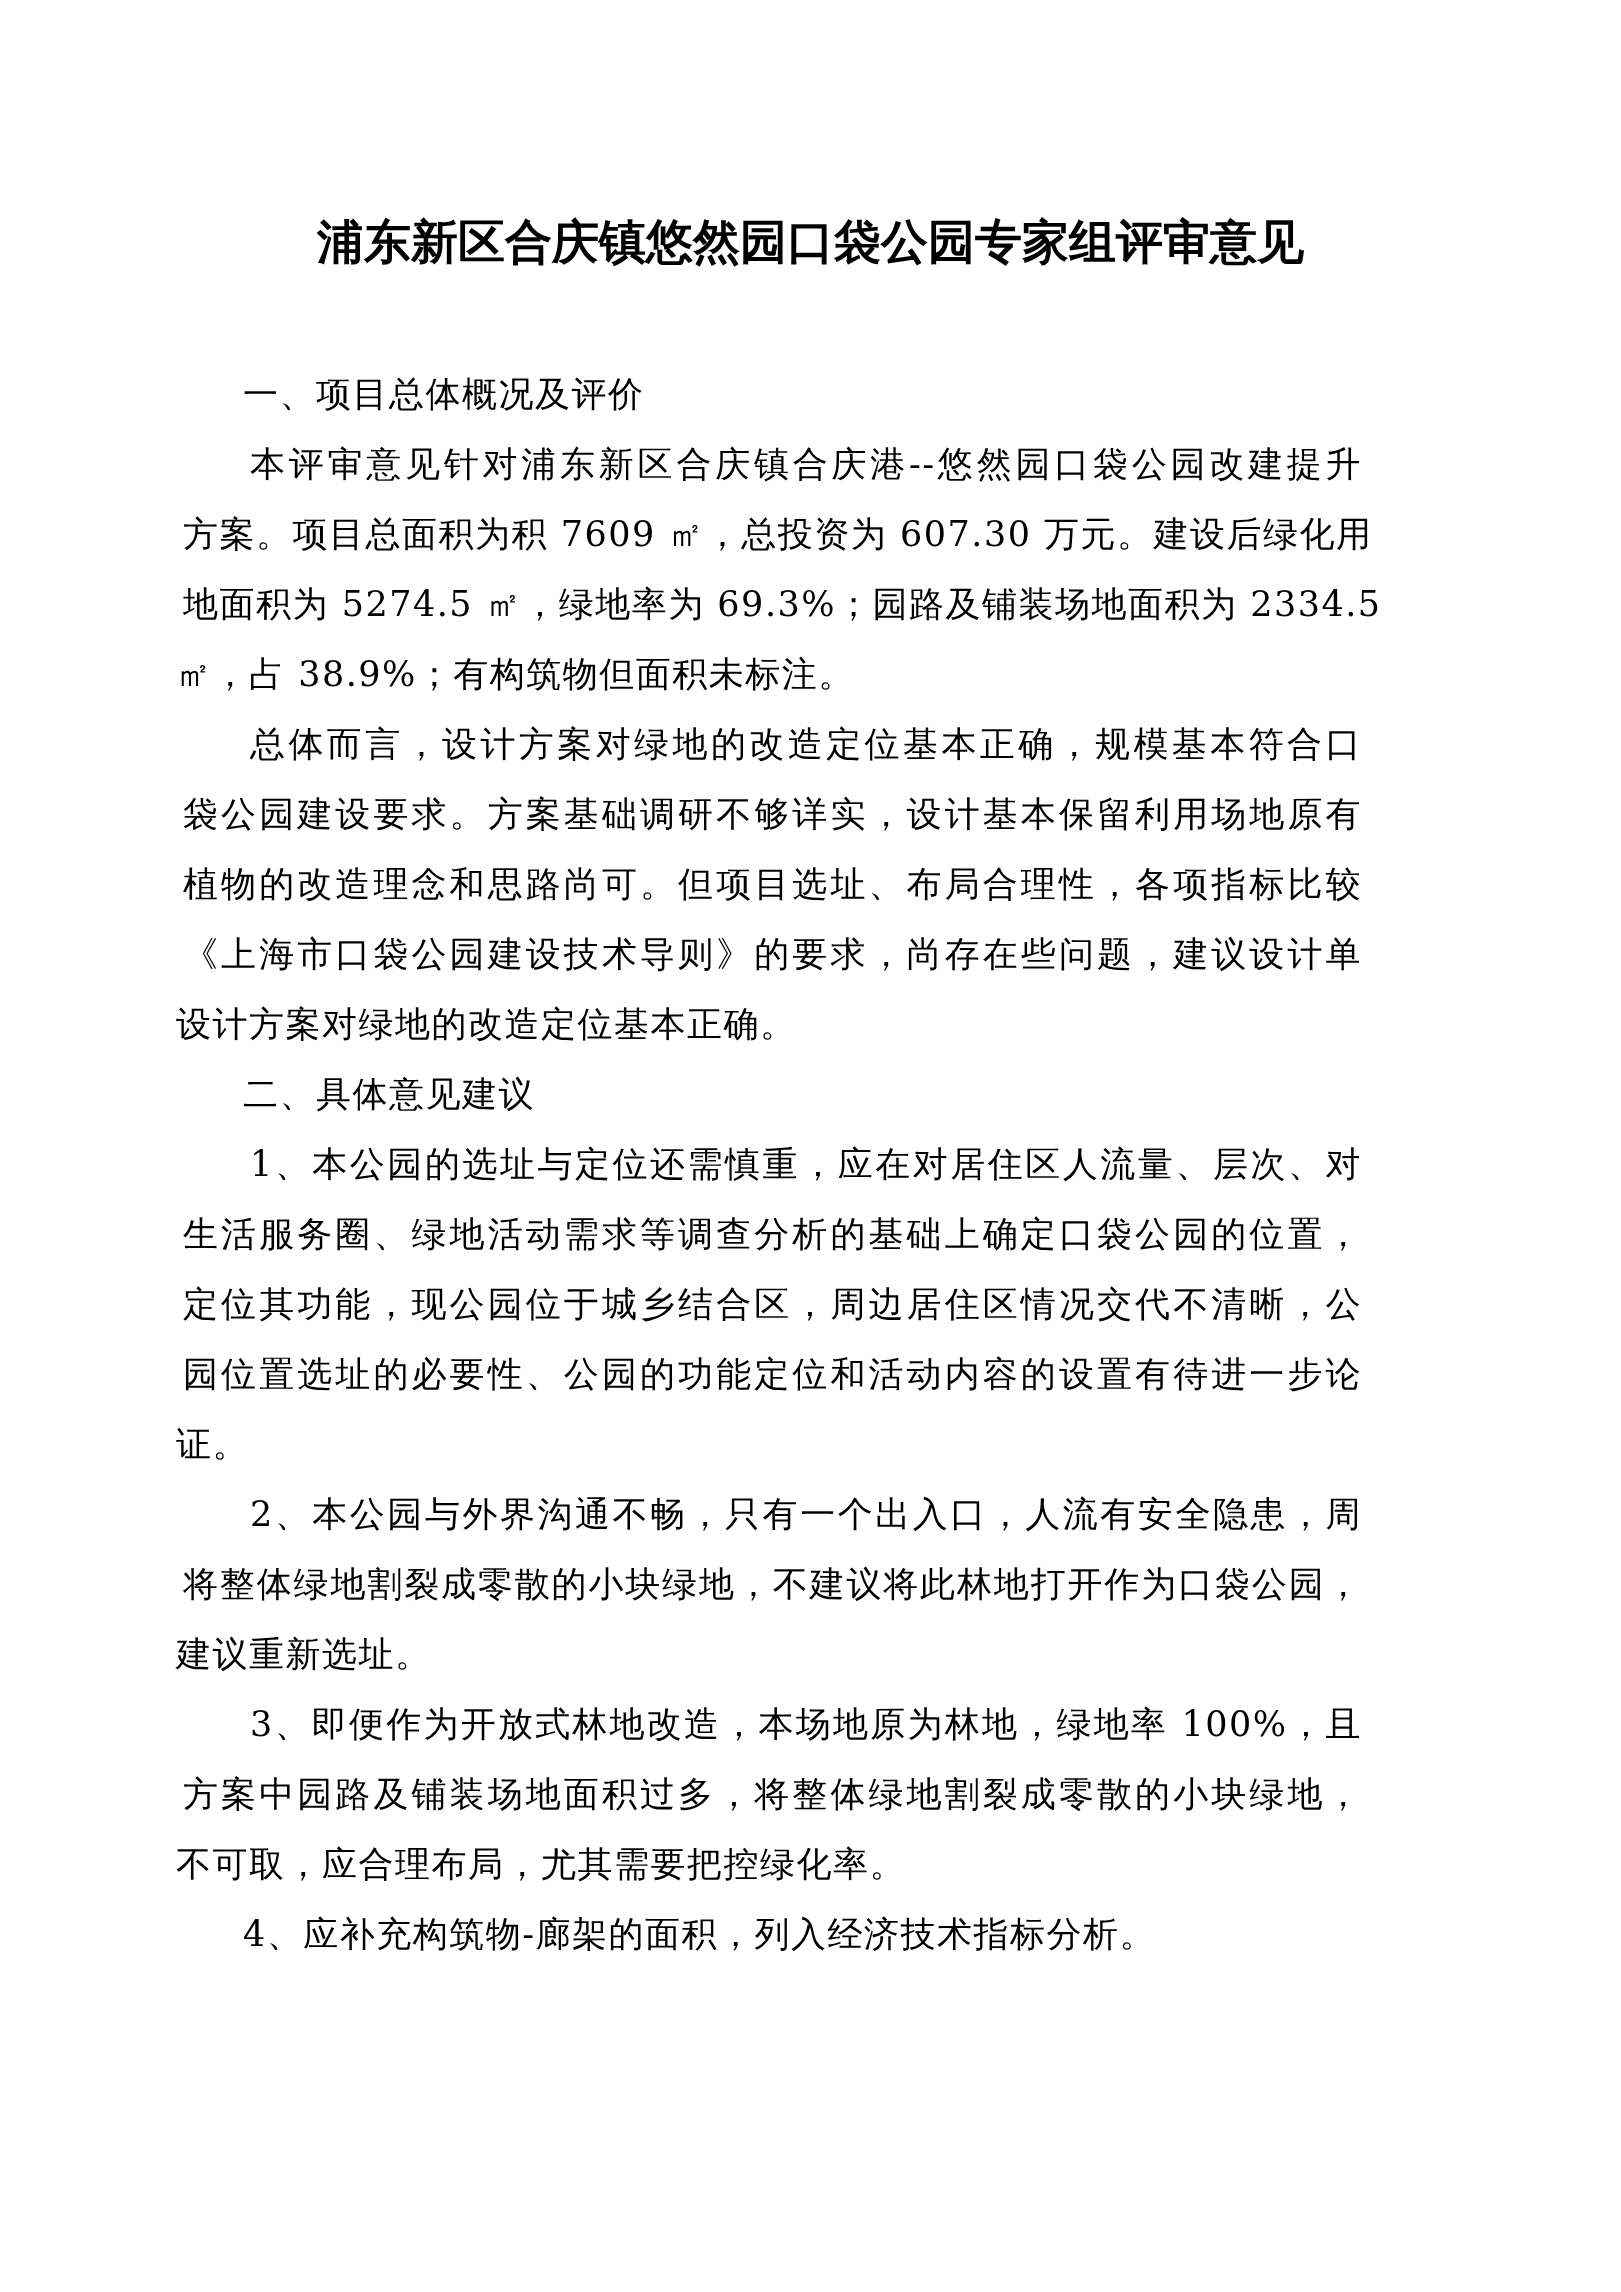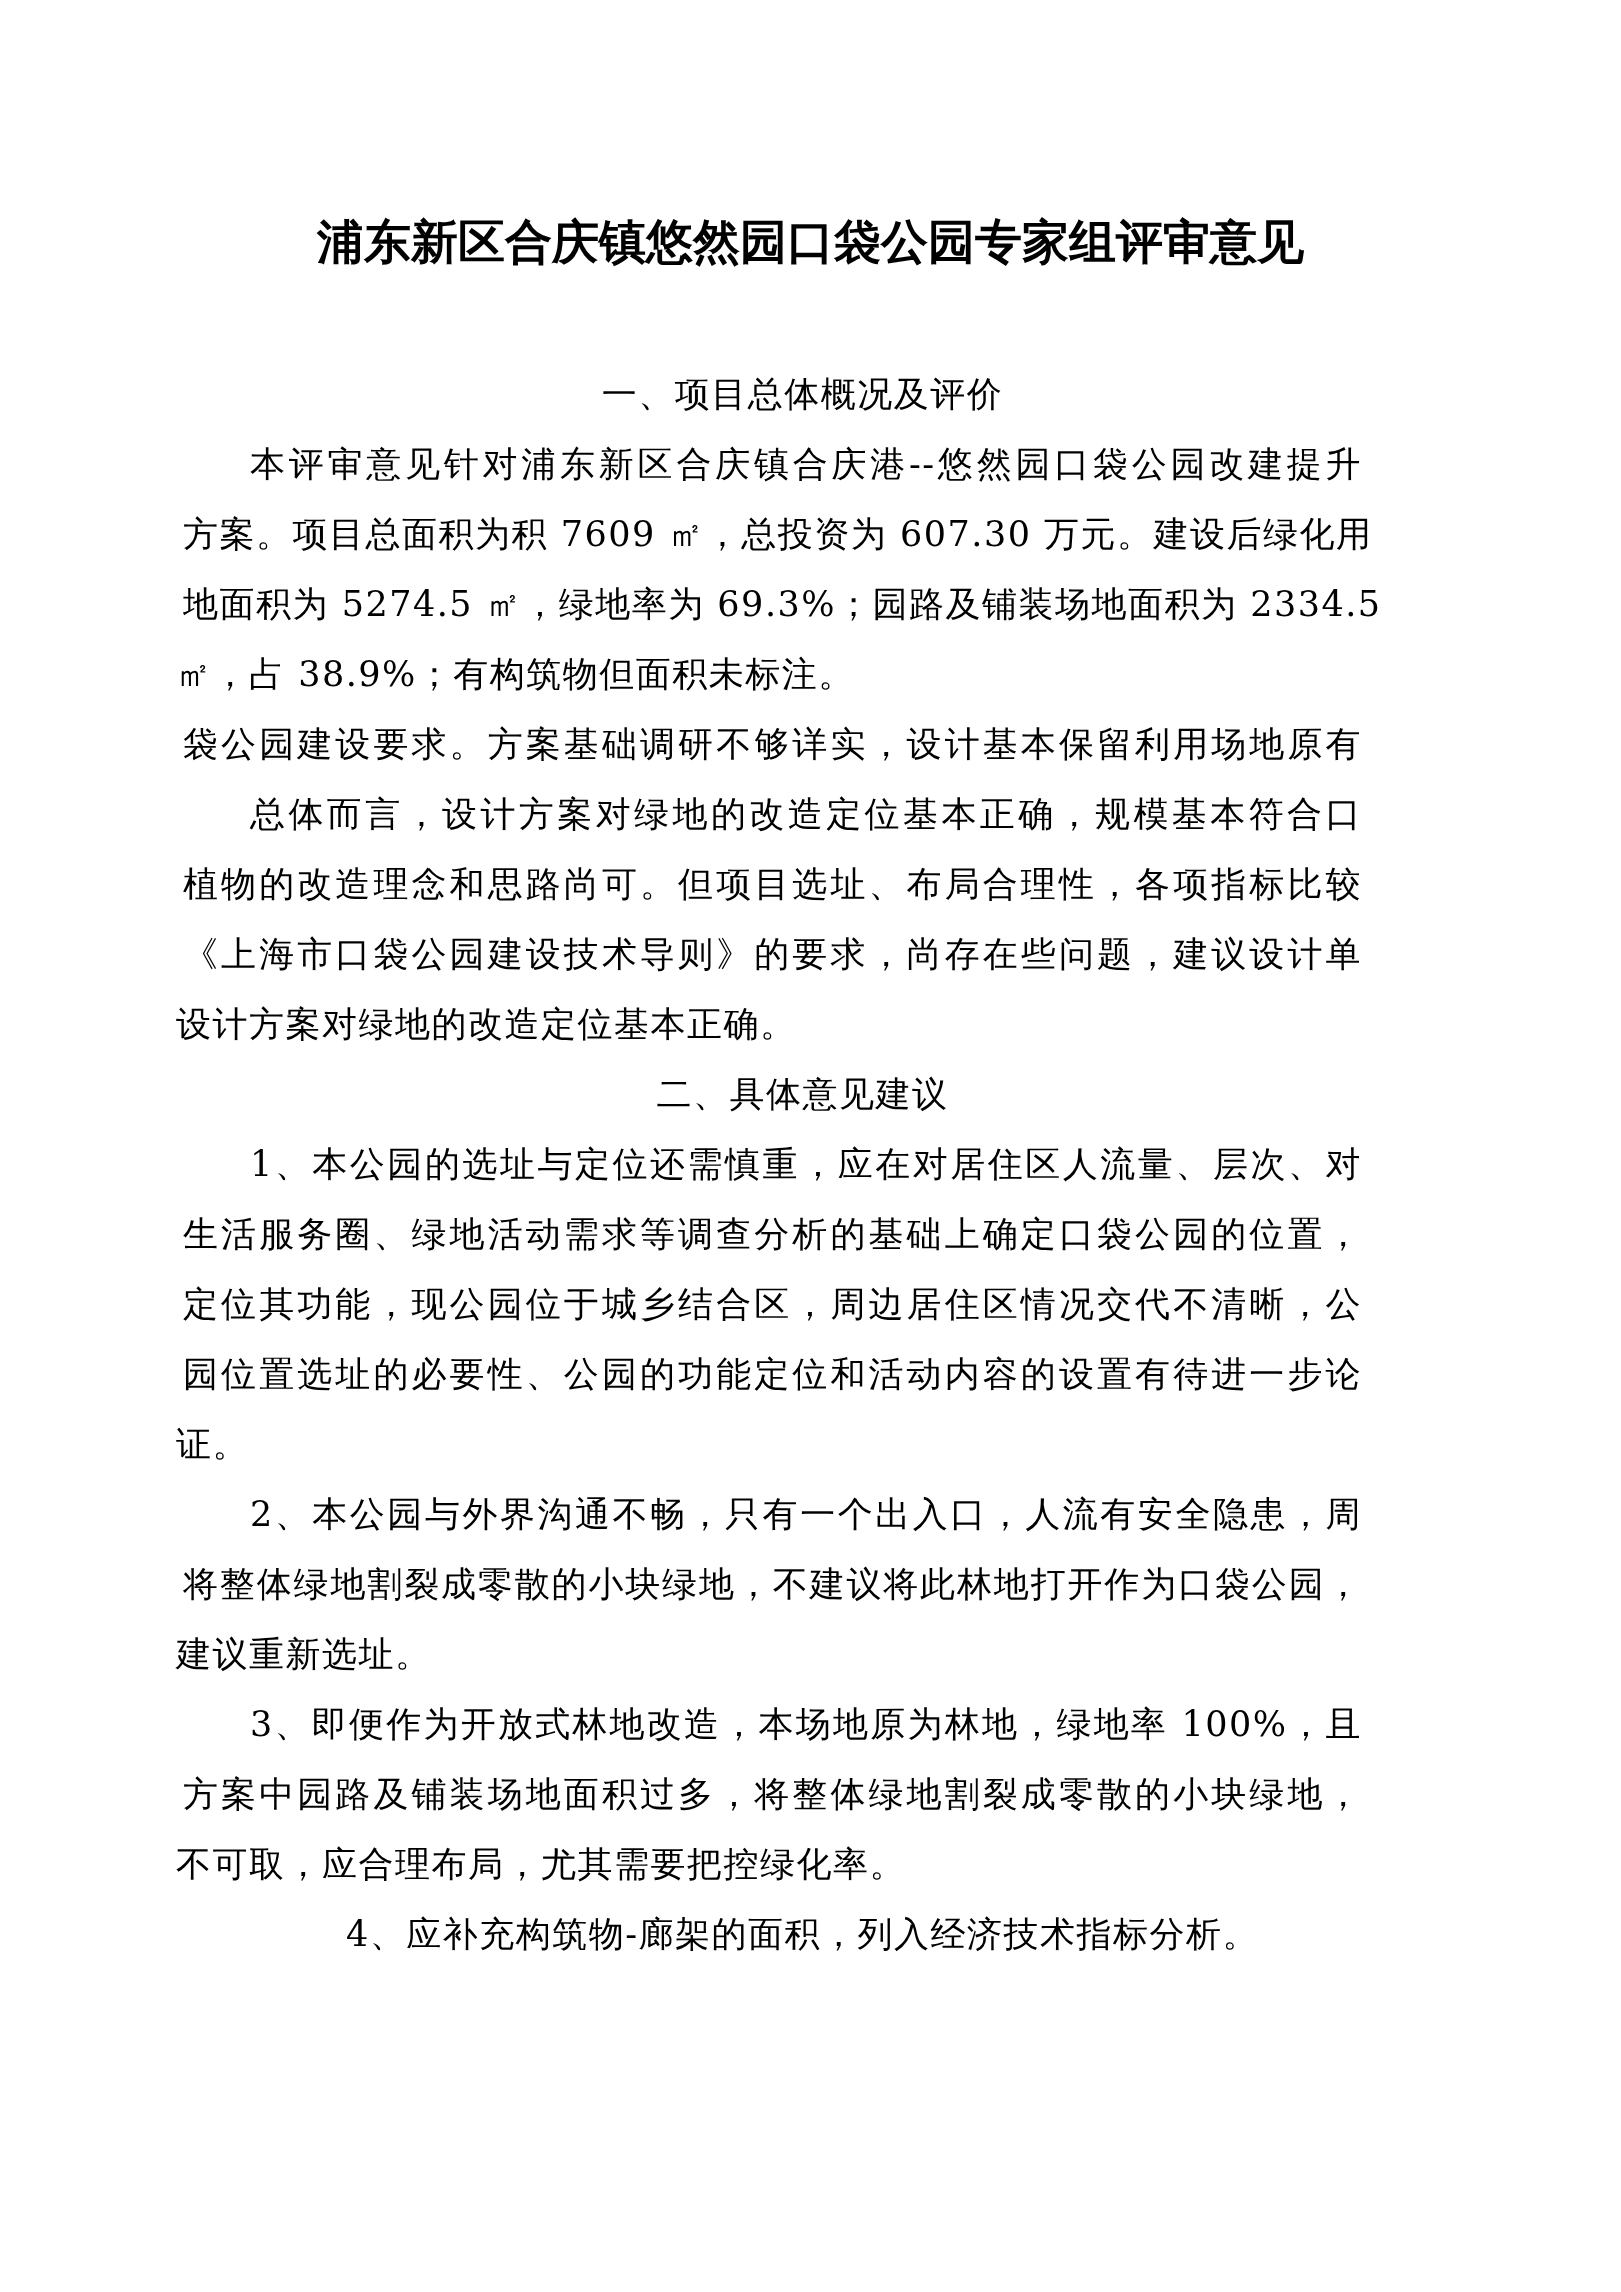--- a/index.html
+++ b/index.html
@@ -43,42 +43,41 @@
     .line {
       display: block;
       height: 70px;
       line-height: 70px;
       font-size: 35px;
       white-space: nowrap;
       letter-spacing: 1.5px;
     }
     .line.indent {
       padding-left: 67px;
-      text-align: center;
     }
     .line.justify {
       text-align: justify;
       text-align-last: justify;
       margin-left: 7px;
     }
   </style>
 </head>
 <body>
 
 <div class="page">
   <div class="title">浦东新区合庆镇悠然园口袋公园专家组评审意见</div>
 
   <div class="body">
     <span class="line indent">一、项目总体概况及评价</span>
     <span class="line indent justify">本评审意见针对浦东新区合庆镇合庆港--悠然园口袋公园改建提升</span>
     <span class="line justify">方案。项目总面积为积 7609 ㎡，总投资为 607.30 万元。建设后绿化用</span>
     <span class="line justify">地面积为 5274.5 ㎡，绿地率为 69.3%；园路及铺装场地面积为 2334.5</span>
     <span class="line">㎡，占 38.9%；有构筑物但面积未标注。</span>
+    <span class="line indent justify">总体而言，设计方案对绿地的改造定位基本正确，规模基本符合口</span>
     <span class="line justify">袋公园建设要求。方案基础调研不够详实，设计基本保留利用场地原有</span>
-    <span class="line indent justify">总体而言，设计方案对绿地的改造定位基本正确，规模基本符合口</span>
     <span class="line justify">植物的改造理念和思路尚可。但项目选址、布局合理性，各项指标比较</span>
     <span class="line justify">《上海市口袋公园建设技术导则》的要求，尚存在些问题，建议设计单</span>
     <span class="line">设计方案对绿地的改造定位基本正确。</span>
     <span class="line indent">二、具体意见建议</span>
     <span class="line indent justify">1、本公园的选址与定位还需慎重，应在对居住区人流量、层次、对</span>
     <span class="line justify">生活服务圈、绿地活动需求等调查分析的基础上确定口袋公园的位置，</span>
     <span class="line justify">定位其功能，现公园位于城乡结合区，周边居住区情况交代不清晰，公</span>
     <span class="line justify">园位置选址的必要性、公园的功能定位和活动内容的设置有待进一步论</span>
     <span class="line">证。</span>
     <span class="line indent justify">2、本公园与外界沟通不畅，只有一个出入口，人流有安全隐患，周</span>

